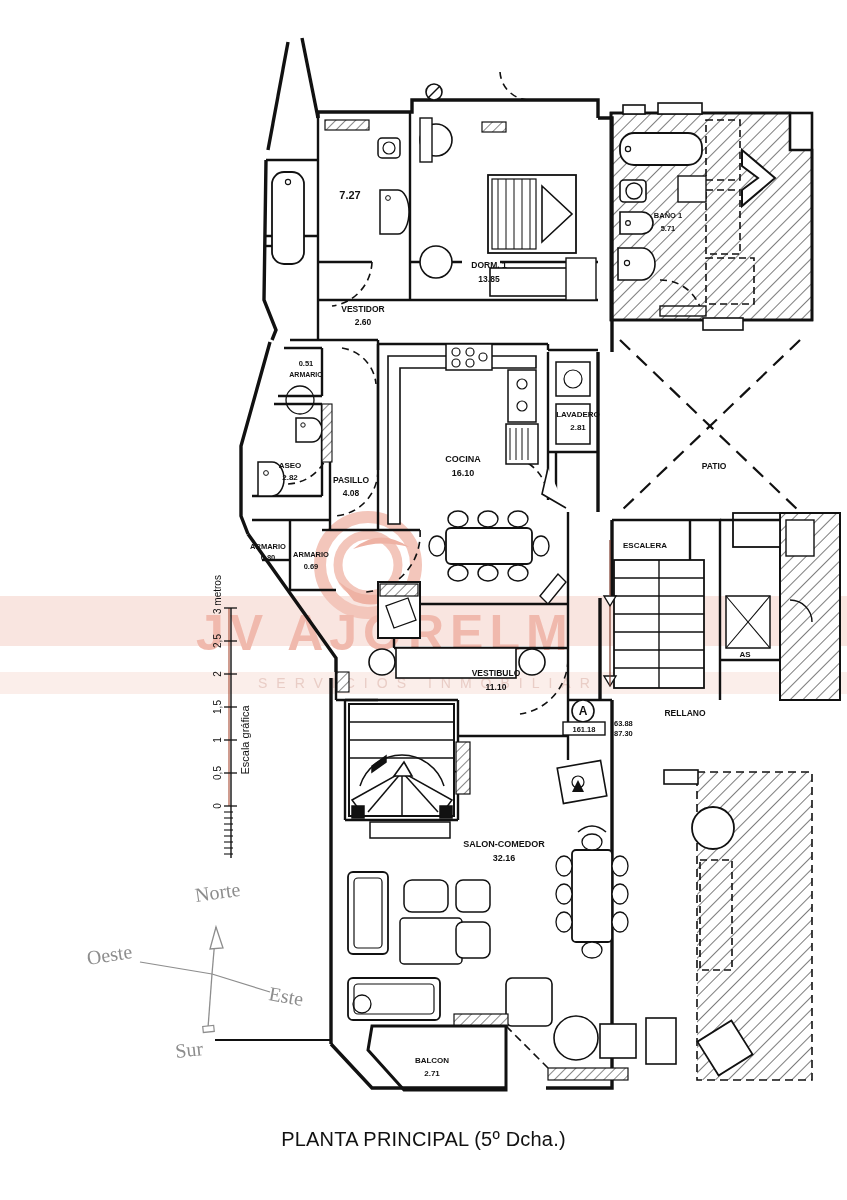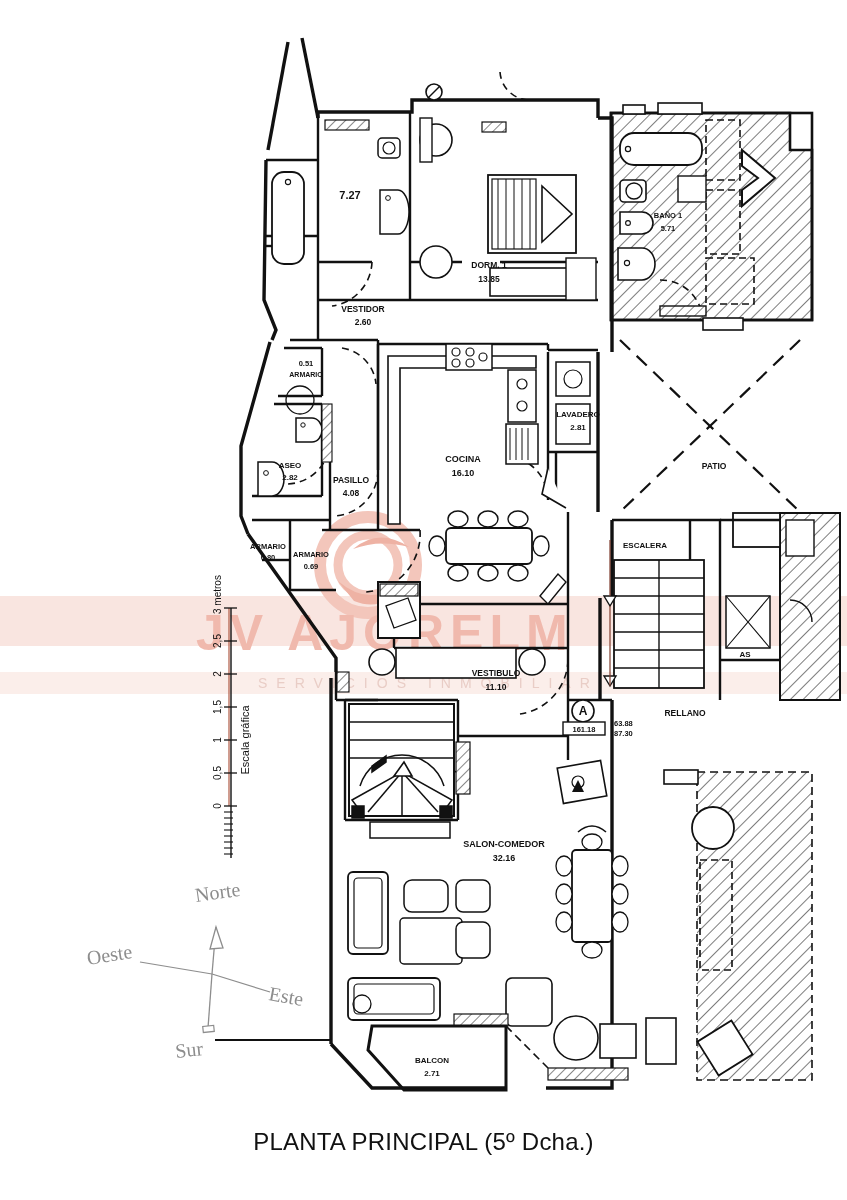--- a/index.html
+++ b/index.html
@@ -8,21 +8,21 @@
   #sheet{position:absolute;inset:0;width:847px;height:1200px;}
   svg{display:block;}
   .rm-label{font-family:"Liberation Sans",sans-serif;font-weight:700;fill:#111;}
   .rm-area{font-family:"Liberation Sans",sans-serif;font-weight:700;fill:#111;}
   .scale-txt{font-family:"Liberation Sans",sans-serif;fill:#111;}
   .compass-txt{font-family:"Liberation Serif",serif;fill:#8d8d8d;}
   .wm-main{font-family:"Liberation Sans",sans-serif;font-weight:700;
            fill:#f0b9ad;letter-spacing:6px;}
   .wm-sub{font-family:"Liberation Sans",sans-serif;fill:#e9cdc6;letter-spacing:9px;}
   #plan-title{position:absolute;left:0;top:1128px;width:847px;text-align:center;
-      font-family:"Liberation Sans",sans-serif;font-size:24px;font-weight:400;
+      font-family:"Liberation Sans",sans-serif;font-size:20px;font-weight:400;
       letter-spacing:.2px;color:#111;}
 </style>
 </head>
 <body>
 
 <div id="sheet">
 <svg id="plan-svg" width="847" height="1200" viewBox="0 0 847 1200">
 
   <defs>
     <pattern id="hatch" width="9" height="9" patternUnits="userSpaceOnUse" patternTransform="rotate(45)">

